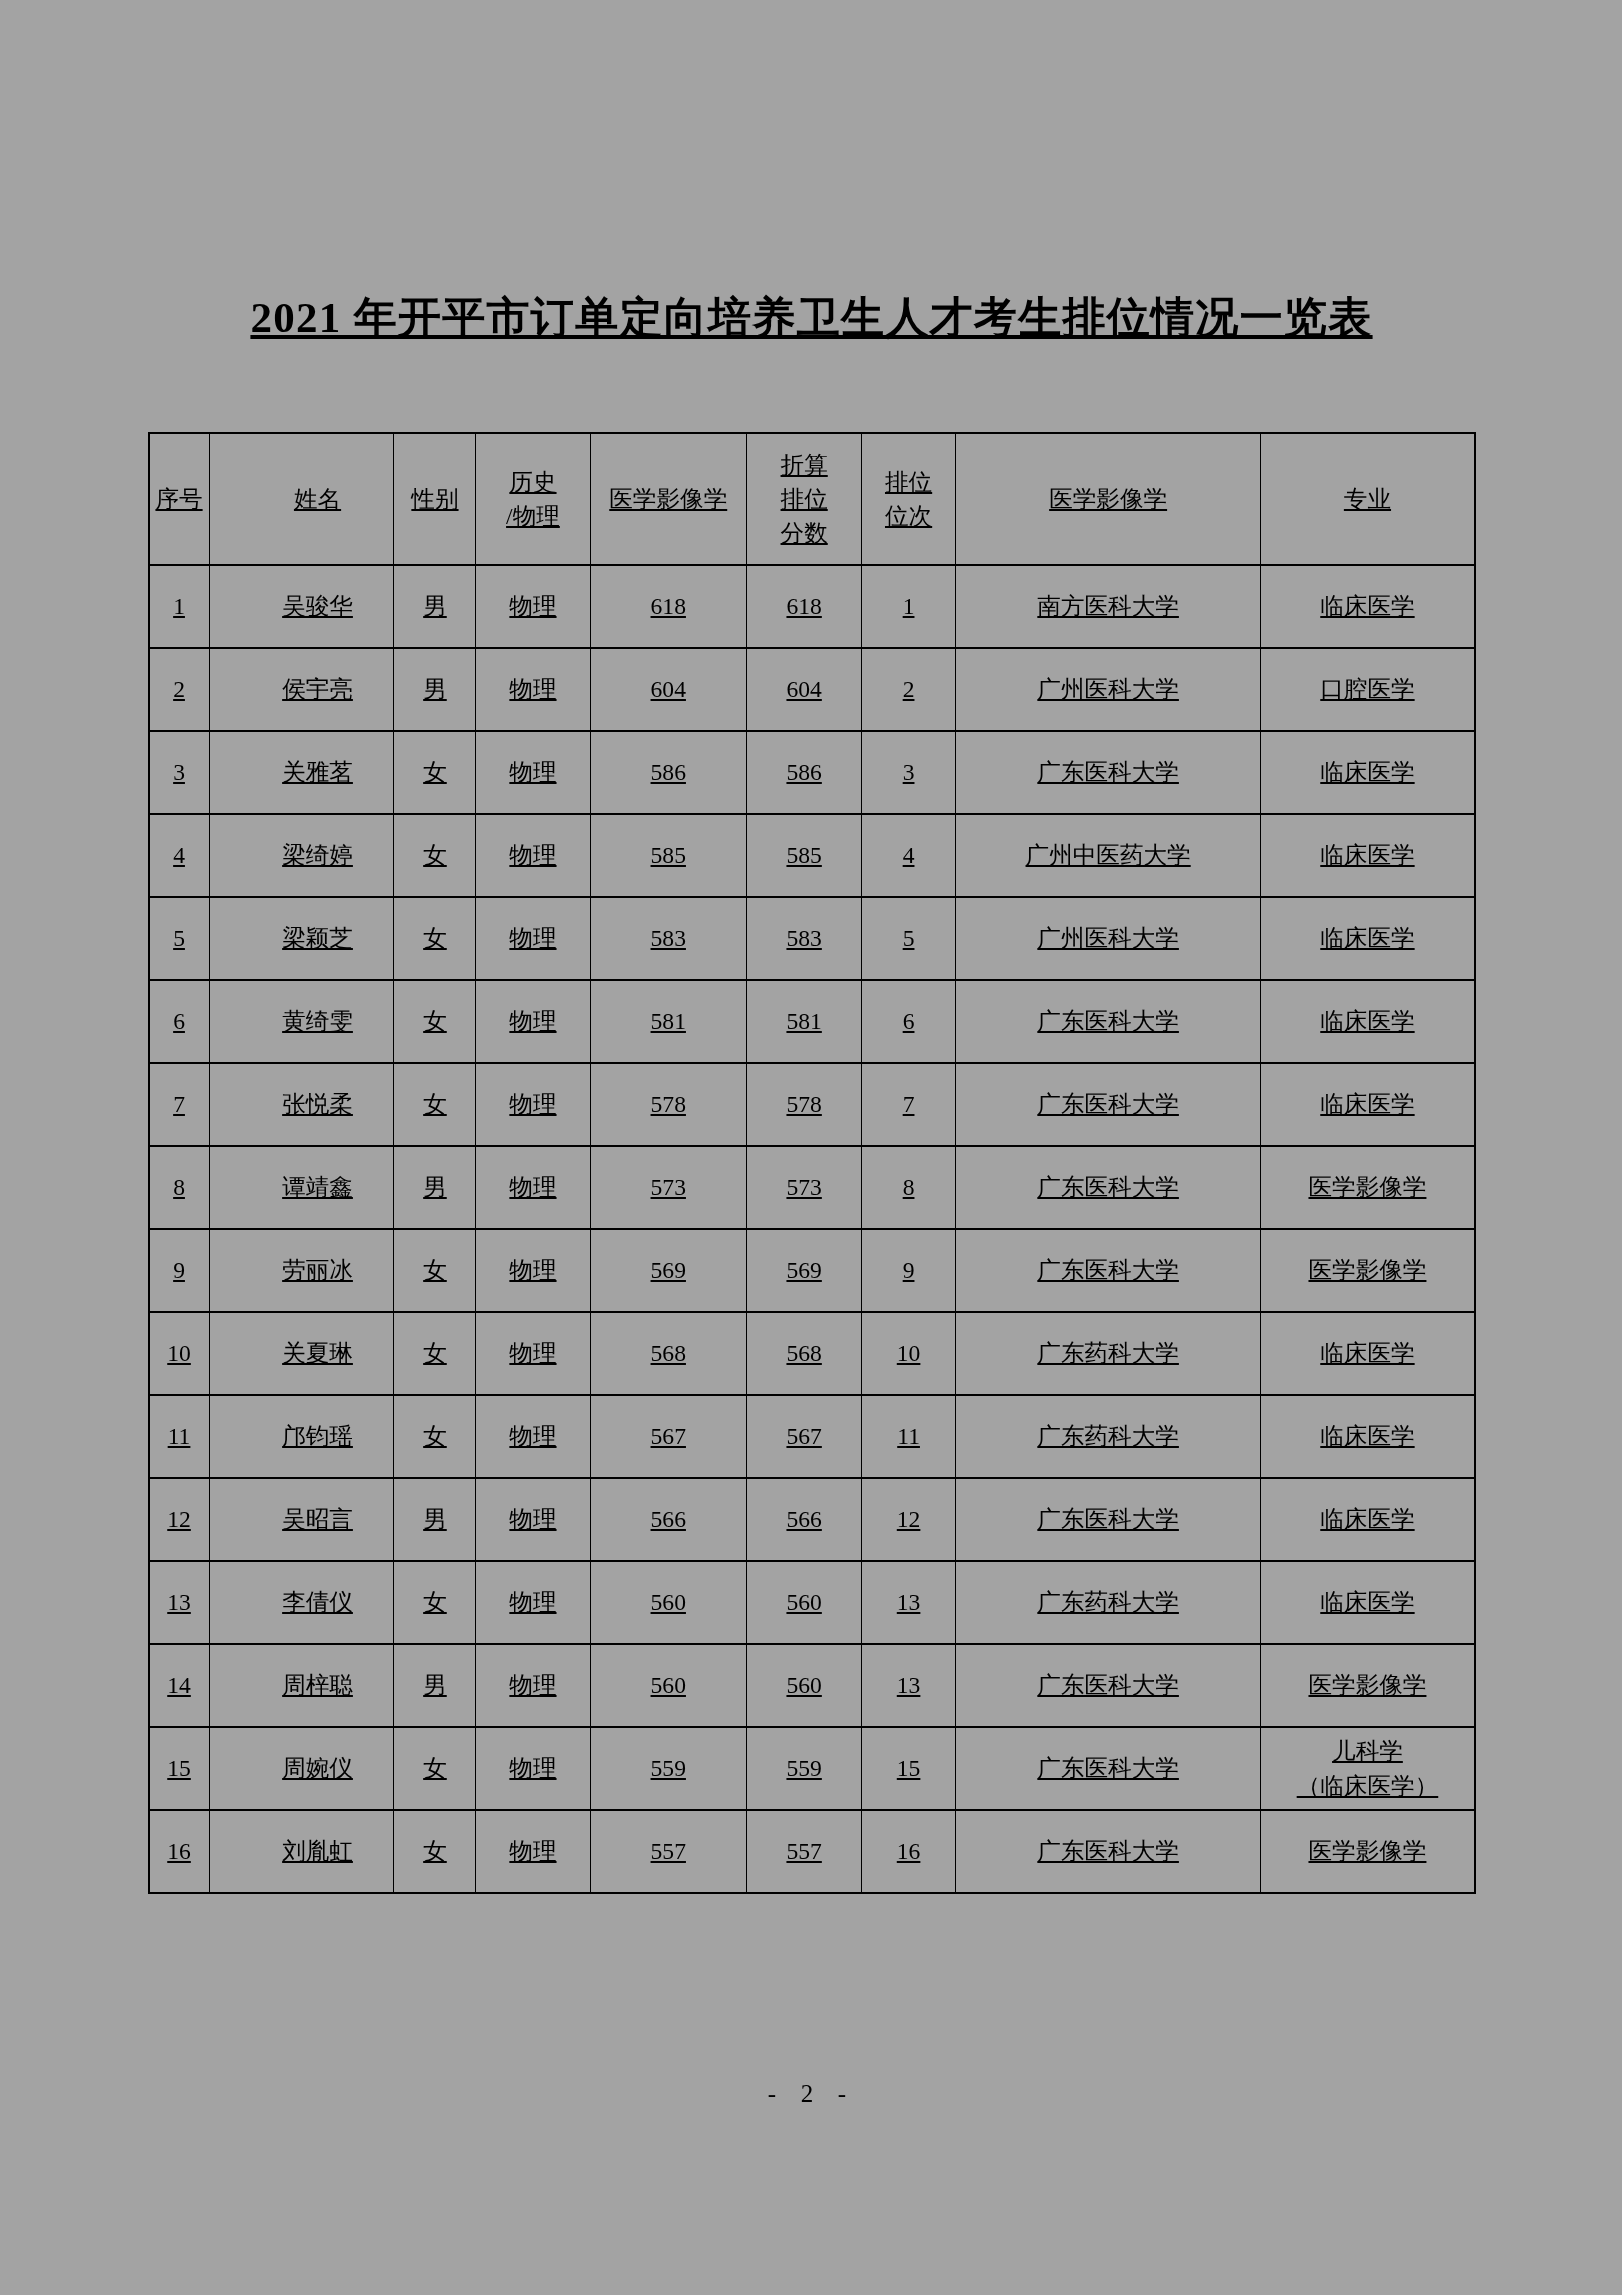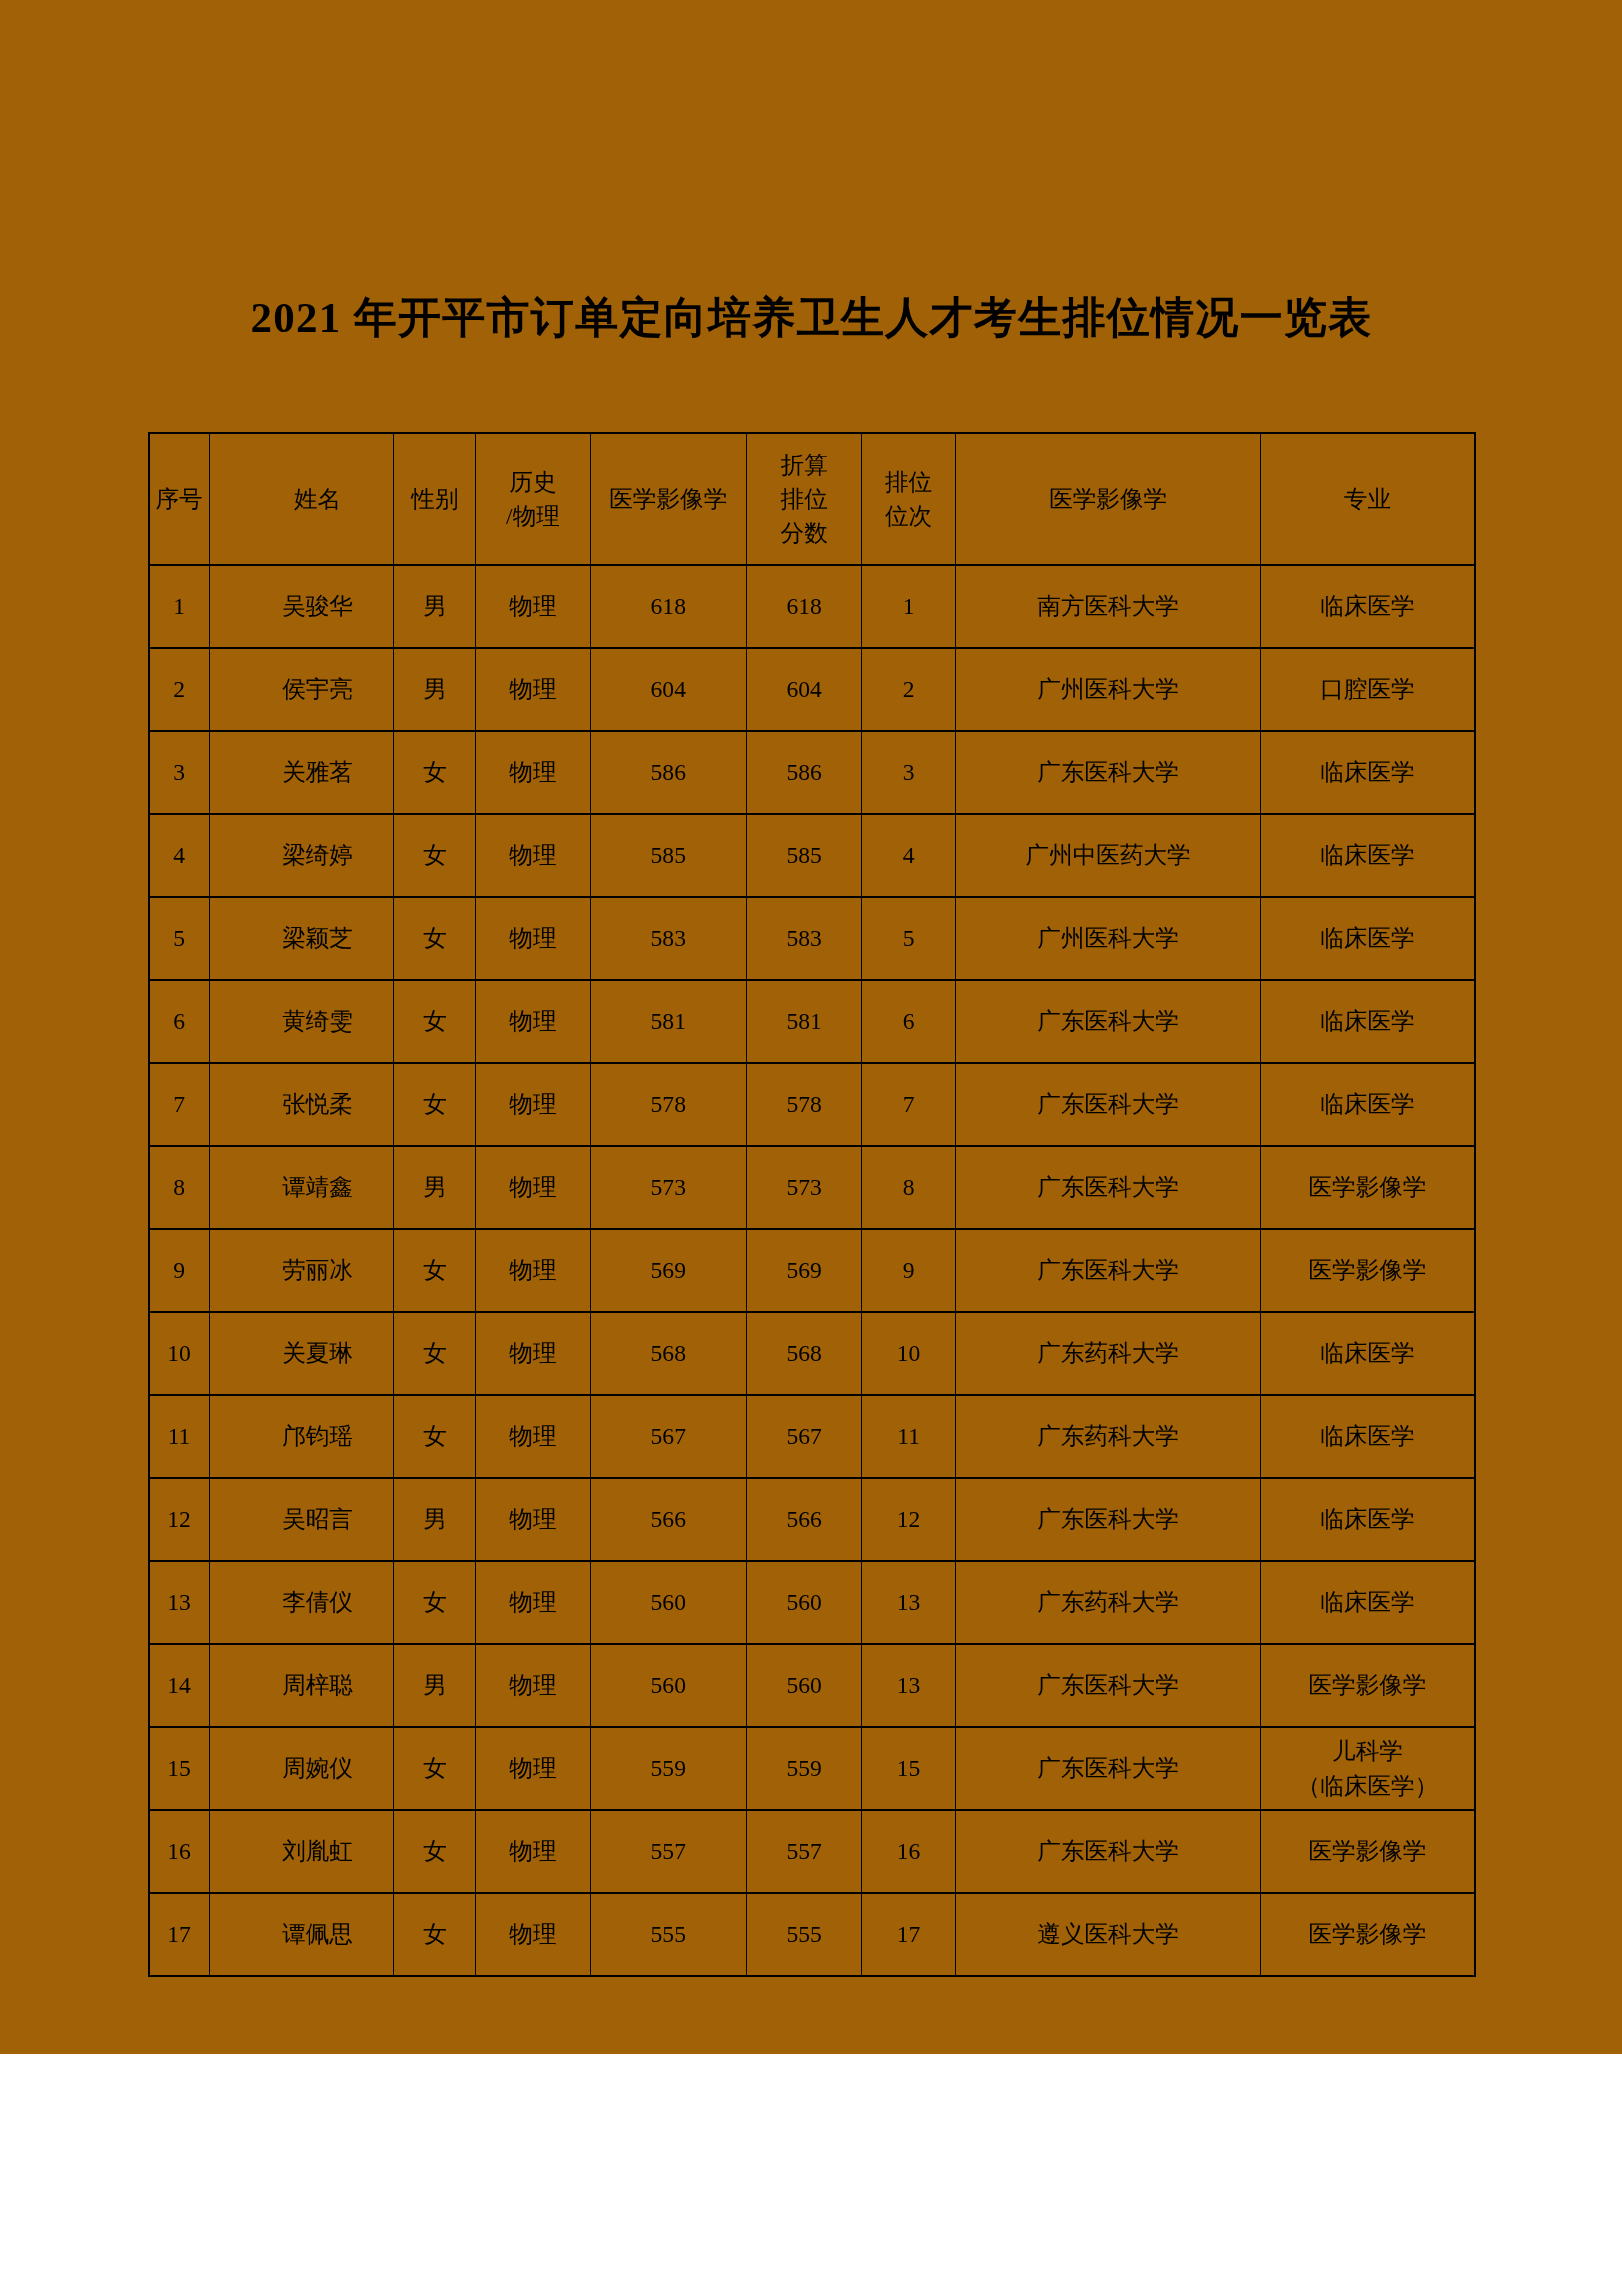--- a/index.html
+++ b/index.html
@@ -3,25 +3,26 @@
 <meta charset="utf-8">
 <style>
   html, body {
     margin: 0;
     padding: 0;
     background: #ffffff;
   }
   .page {
     position: relative;
     width: 1623px;
-    height: 2054px;
-    background: #a16207;
+    height: 2295px;
+    background: #a3a3a3;
     font-family: "Liberation Serif", "DejaVu Serif", serif;
     color: #000000;
     overflow: hidden;
+    text-decoration: underline;
   }
   .doc-title {
     margin: 0;
     padding-top: 296px;
     text-align: center;
     font-size: 43px;
     font-weight: bold;
     line-height: 1;
     letter-spacing: 1.3px;
   }
@@ -263,30 +264,19 @@
           <td class="col-no">16</td>
           <td class="col-name">刘胤虹</td>
           <td class="col-gender">女</td>
           <td class="col-subject">物理</td>
           <td class="col-score">557</td>
           <td class="col-converted_score">557</td>
           <td class="col-rank">16</td>
           <td class="col-college">广东医科大学</td>
           <td class="col-major">医学影像学</td>
         </tr>
-        <tr>
-          <td class="col-no">17</td>
-          <td class="col-name">谭佩思</td>
-          <td class="col-gender">女</td>
-          <td class="col-subject">物理</td>
-          <td class="col-score">555</td>
-          <td class="col-converted_score">555</td>
-          <td class="col-rank">17</td>
-          <td class="col-college">遵义医科大学</td>
-          <td class="col-major">医学影像学</td>
-        </tr>
       </tbody>
   </table>
 
   <div class="page-number">- 2 -</div>
 
 </div>
 
 
 </body></html>

